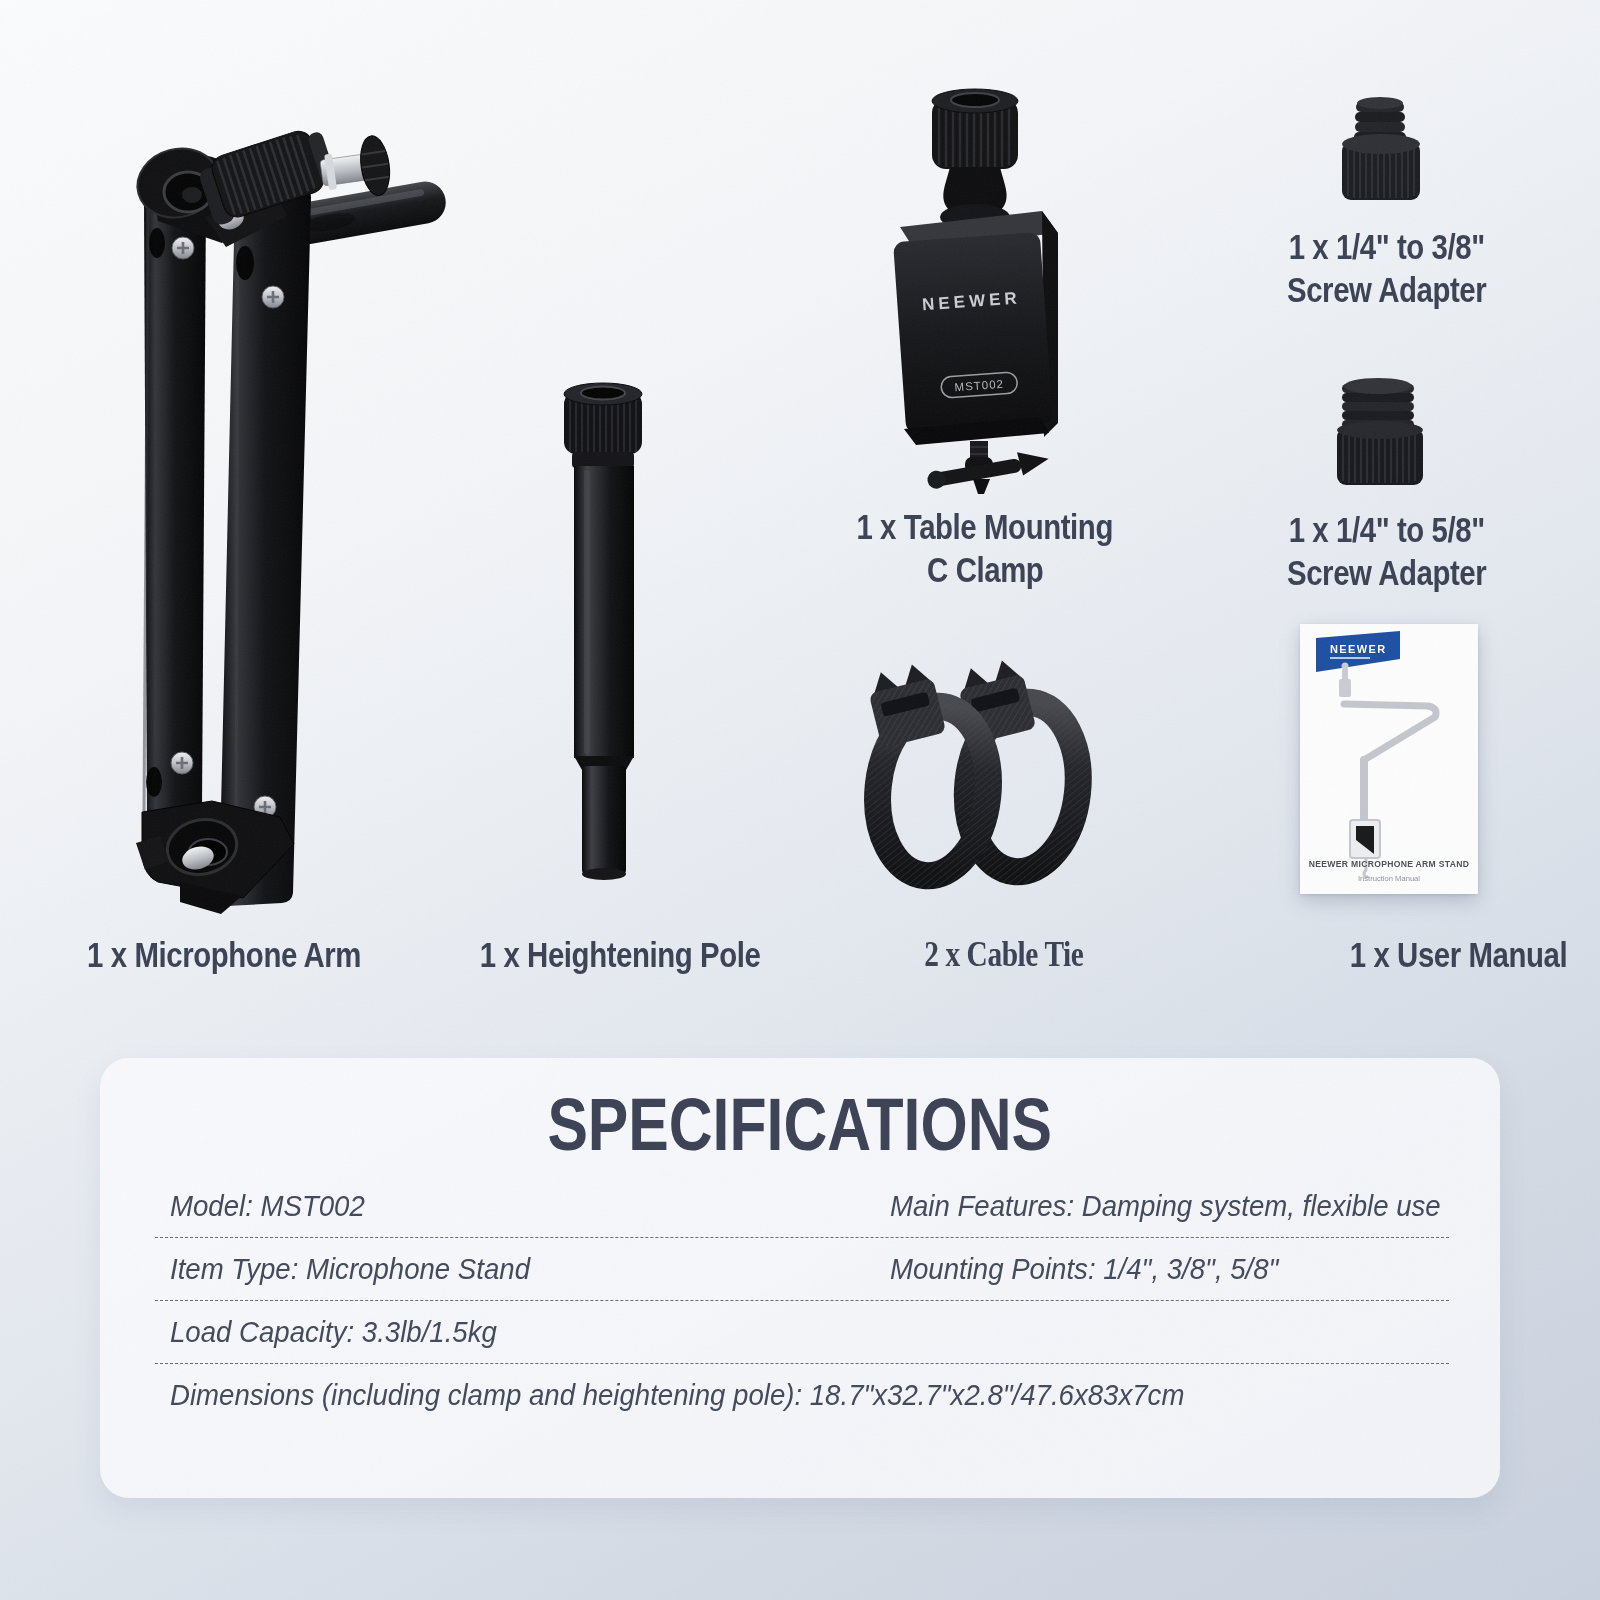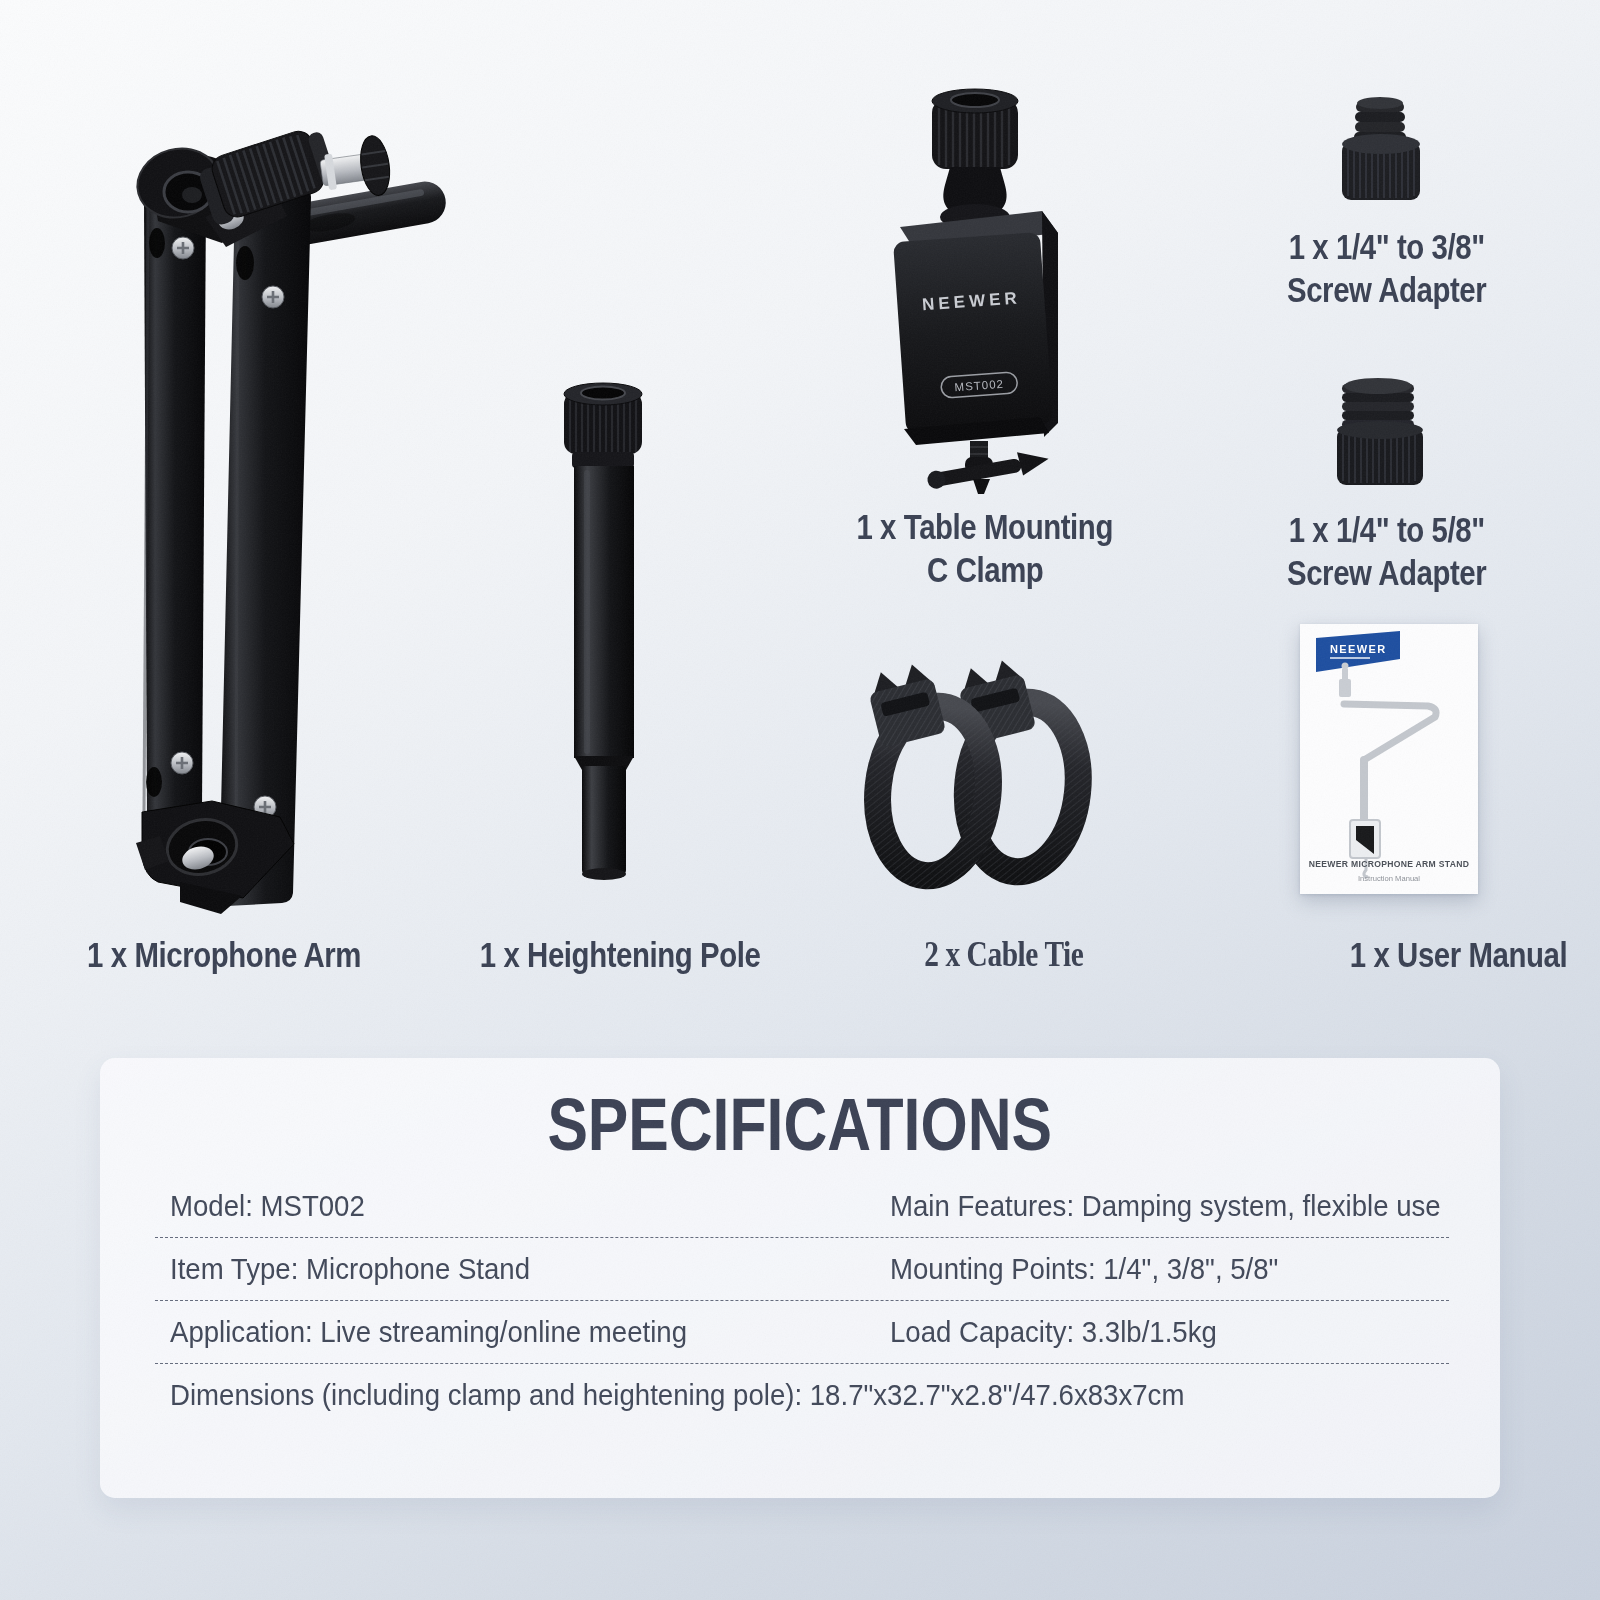--- a/index.html
+++ b/index.html
@@ -14,31 +14,31 @@
   .label{
     position:absolute;width:400px;text-align:center;
     font-weight:700;font-size:35px;line-height:1.22;color:#3a4153;
     letter-spacing:-0.5px;white-space:nowrap;
   }
   .cond{display:inline-block;transform:scaleX(.84);transform-origin:50% 50%;}
   .two-line{white-space:normal;}
   
   #spec-panel{
     position:absolute;left:100px;top:1058px;width:1400px;height:440px;
-    background:rgba(252,253,255,.78);border-radius:15px;
+    background:rgba(252,253,255,.78);border-radius:29px;
     box-shadow:0 12px 28px rgba(70,90,125,.10);
     z-index:2;
   }
   .spec-title{
     padding-top:28px;height:84px;text-align:center;
     font-weight:700;font-size:74px;color:#3b4154;letter-spacing:0;
     line-height:1.05;
   }
   .spec-title .cxt{display:inline-block;transform:scaleX(.82);transform-origin:50% 50%;}
-  .spec-table{margin:5px 51px 0 55px;}
+  .spec-table{margin:5px 51px 0 55px;font-style:italic;}
   .spec-row{
     display:grid;grid-template-columns:720px 1fr;align-items:center;
     height:62px;padding:0 0 0 15px;
   }
   .spec-row + .spec-row{border-top:1.6px dashed rgba(74,82,102,.85);}
   .spec-row.full{grid-template-columns:1fr;}
   .spec-cell{font-size:30px;color:#414859;}
   .spec-cell .cxl{display:inline-block;transform:scaleX(.92);transform-origin:0 50%;white-space:nowrap;}
   
   #fig-manual{
@@ -406,21 +406,20 @@
     <div class="spec-table">
       <div class="spec-row">
         <div class="spec-cell"><span class="cxl">Model: MST002</span></div>
         <div class="spec-cell"><span class="cxl">Main Features: Damping system, flexible use</span></div>
       </div>
       <div class="spec-row">
         <div class="spec-cell"><span class="cxl">Item Type: Microphone Stand</span></div>
         <div class="spec-cell"><span class="cxl">Mounting Points: 1/4", 3/8", 5/8"</span></div>
       </div>
       <div class="spec-row">
-        <div class="spec-cell"><span class="cxl">Application: Live streaming/online meeting</span></div>
         <div class="spec-cell"><span class="cxl">Load Capacity: 3.3lb/1.5kg</span></div>
       </div>
       <div class="spec-row full">
         <div class="spec-cell"><span class="cxl">Dimensions (including clamp and heightening pole): 18.7"x32.7"x2.8"/47.6x83x7cm</span></div>
       </div>
     </div>
   </section>
 
   <svg class="noise" width="1600" height="1600">
     <filter id="grain">

